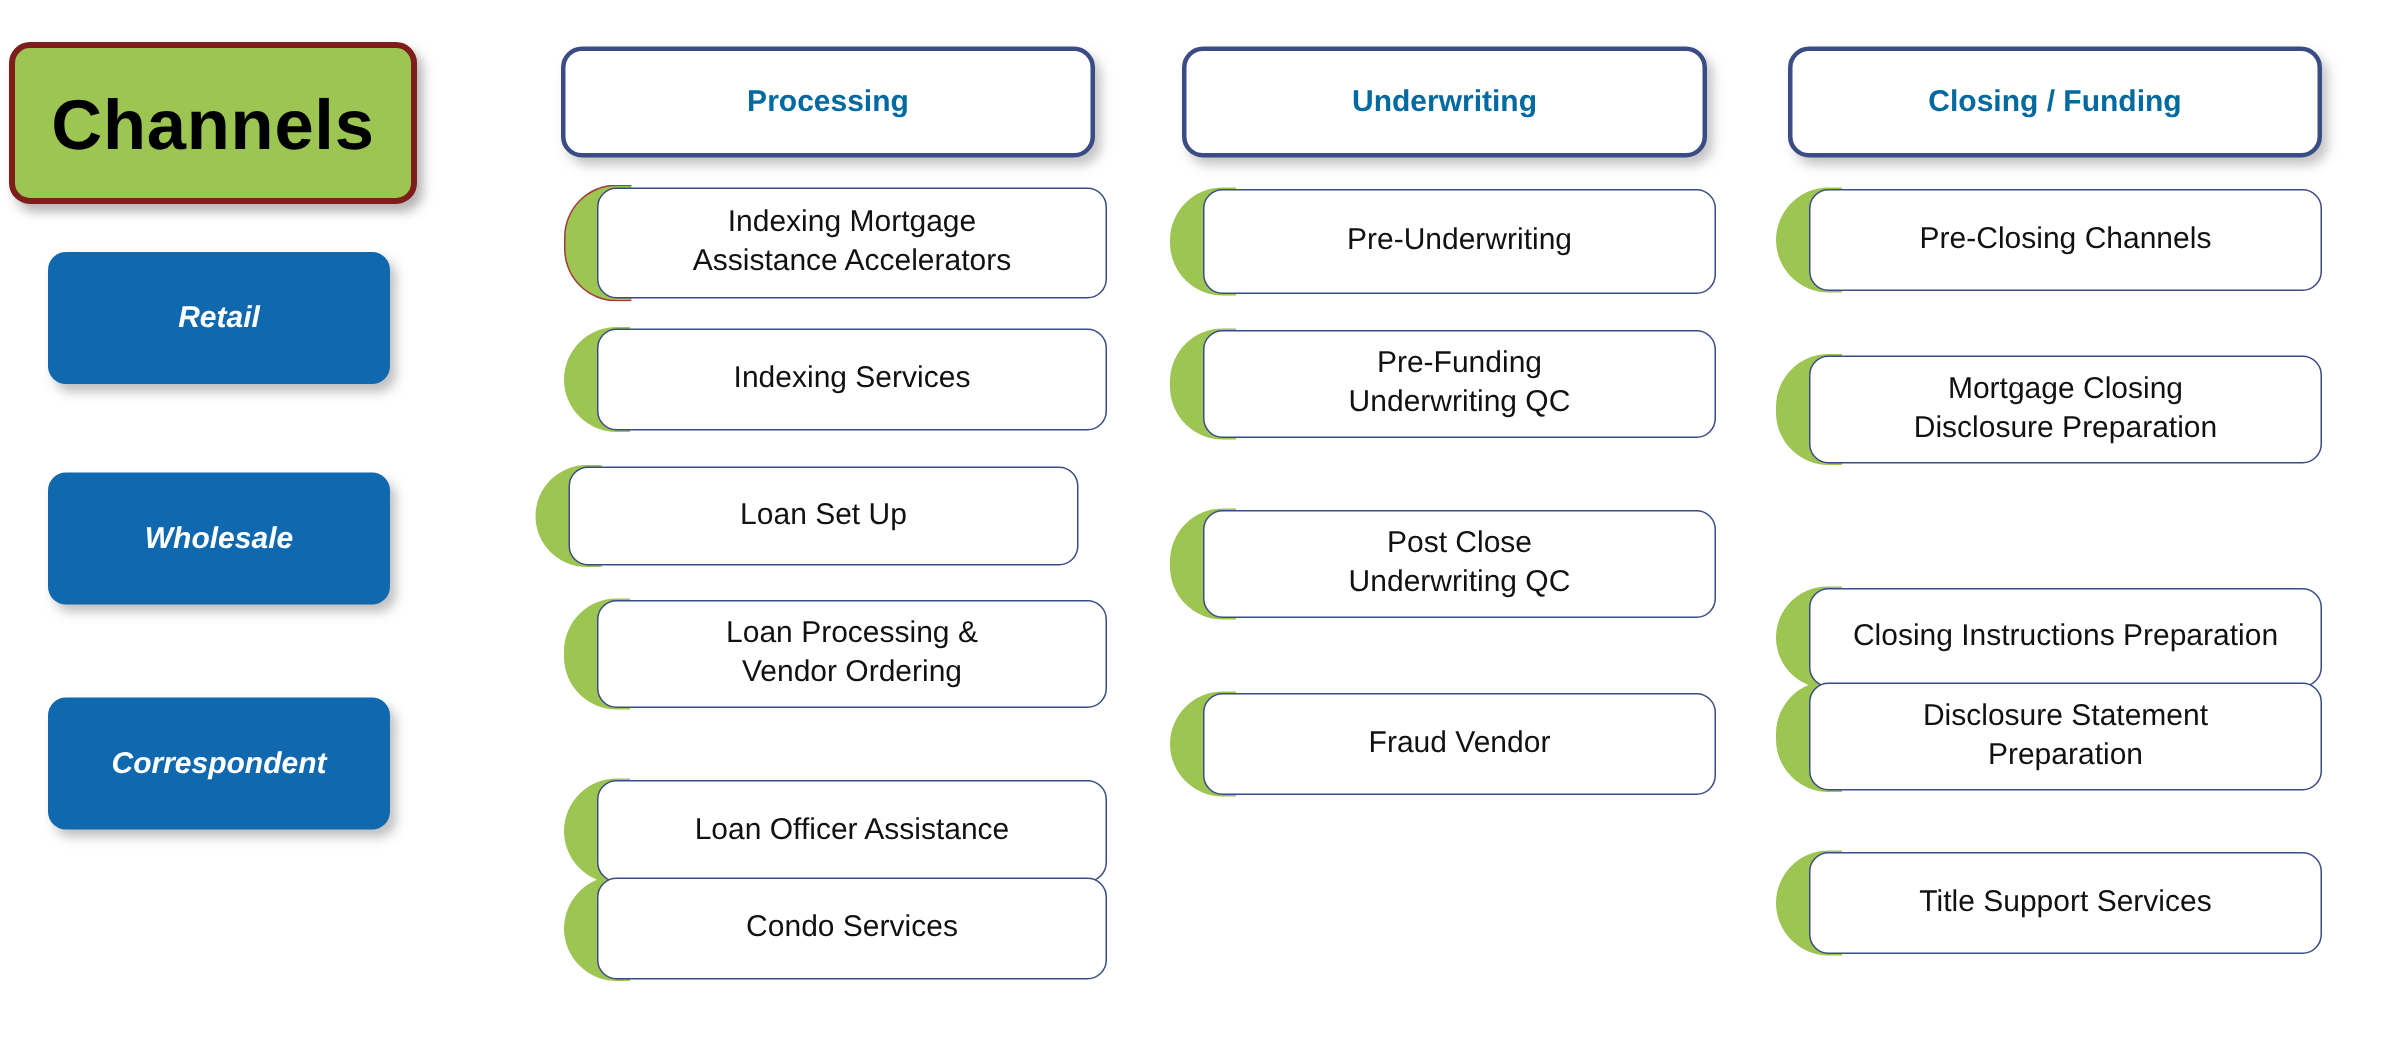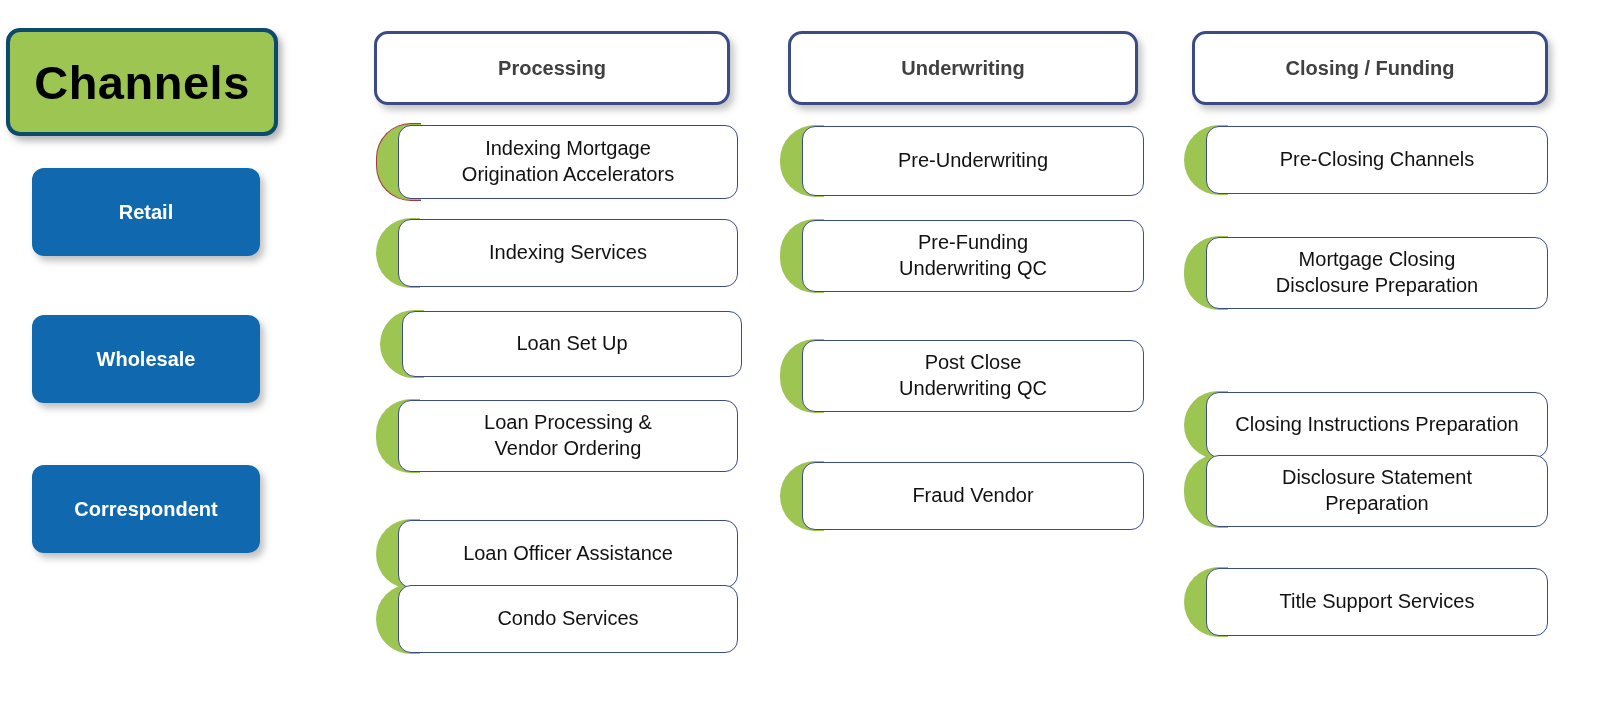--- a/index.html
+++ b/index.html
@@ -10,57 +10,58 @@
     overflow:hidden;
     position:relative;
   }
   .canvas{position:relative;width:1600px;height:706px;}
 
   
   .channels-header{
     position:absolute;
     left:6px;top:28px;width:272px;height:108px;
     background:#9CC551;
-    border:4px solid #0c4a6e;
+    border:4px solid #7f1d1d;
     border-radius:14px;
     box-shadow:4px 5px 7px rgba(120,120,120,0.55);
     display:flex;align-items:center;justify-content:center;
     box-sizing:border-box;
   }
   .channels-header span{
     font-size:47px;font-weight:bold;color:#000000;letter-spacing:0.5px;
     line-height:1;
   }
 
   .channel-btn{
     position:absolute;
     left:32px;width:228px;height:88px;
     background:#1068AE;
     border-radius:12px;
     box-shadow:4px 5px 7px rgba(130,130,130,0.5);
     display:flex;align-items:center;justify-content:center;
     box-sizing:border-box;
+    font-style:italic;
   }
   .channel-btn span{
     color:#ffffff;font-size:20px;font-weight:bold;
   }
 
   
   .col-header{
     position:absolute;
     height:74px;
     background:#ffffff;
     border:3.5px solid #3B4C85;
     border-radius:14px;
     box-shadow:4px 5px 7px rgba(140,140,140,0.5);
     display:flex;align-items:center;justify-content:center;
     box-sizing:border-box;
   }
   .col-header span{
-    font-size:20px;font-weight:bold;color:#404040;
+    font-size:20px;font-weight:bold;color:#0369a1;
   }
 
   
   .item{
     position:absolute;
     box-sizing:border-box;
   }
   .item .bullet{
     position:absolute;
     left:0;top:50%;
@@ -113,33 +114,33 @@
 
   <div id="columns-root">
       <div class="col-header" style="left: 374px; top: 31px; width: 356px;">
         <span>Processing</span>
       </div>
       <div class="item" style="left: 376px; top: 125px; width: 362px; height: 74px;">
         <div class="bullet with-ring" style="height: 76px;"></div>
         <div class="box">
           <div>
             <span>Indexing Mortgage</span>
-            <span>Origination Accelerators</span>
+            <span>Assistance Accelerators</span>
           </div>
         </div>
       </div>
       <div class="item" style="left: 376px; top: 219px; width: 362px; height: 68px;">
         <div class="bullet" style="height: 70px;"></div>
         <div class="box">
           <div>
             <span>Indexing Services</span>
           </div>
         </div>
       </div>
-      <div class="item" style="left: 380px; top: 311px; width: 362px; height: 66px;">
+      <div class="item" style="left: 357px; top: 311px; width: 362px; height: 66px;">
         <div class="bullet" style="height: 68px;"></div>
         <div class="box">
           <div>
             <span>Loan Set Up</span>
           </div>
         </div>
       </div>
       <div class="item" style="left: 376px; top: 400px; width: 362px; height: 72px;">
         <div class="bullet" style="height: 74px;"></div>
         <div class="box">

